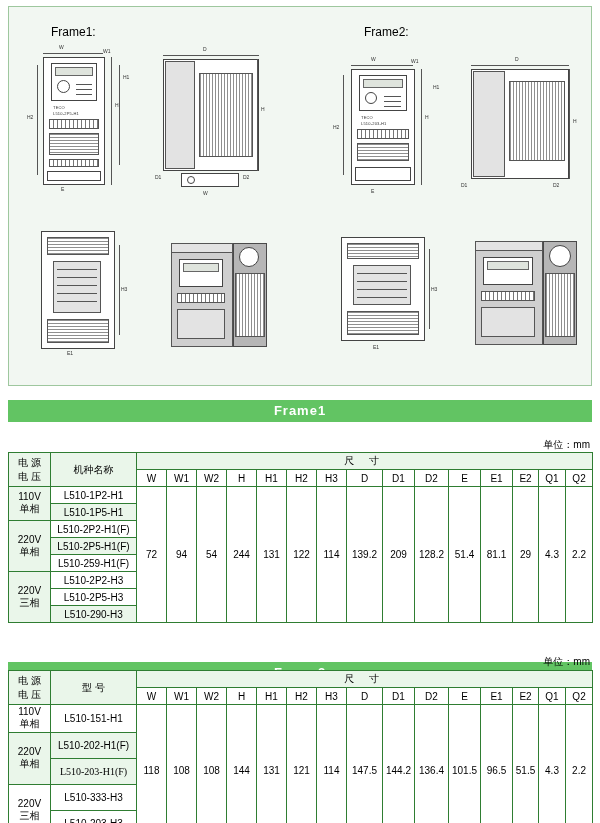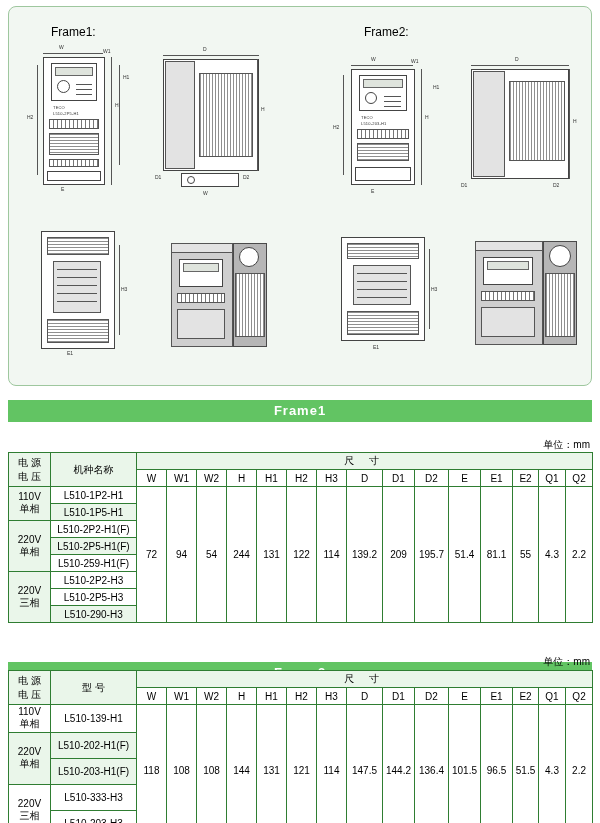--- a/index.html
+++ b/index.html
@@ -14,21 +14,21 @@
     overflow:hidden;
   }
 
   
   .drawing-panel {
     position:absolute;
     left:8px; top:6px;
     width:584px; height:380px;
     background:#f2f7f2;
     border:1px solid #9ec79e;
-    border-radius:8px;
+    border-radius:0;
   }
   .frame-caption {
     position:absolute;
     font-size:12px;
     color:#000;
     font-family:"Liberation Sans", sans-serif;
   }
   .cap1 { left:42px; top:18px; }
   .cap2 { left:355px; top:18px; }
 
@@ -351,24 +351,24 @@
     <td class="cell-white model-cell">L510-1P2-H1</td>
     <td class="cell-white big-val" rowspan="8">72</td>
     <td class="cell-white big-val" rowspan="8">94</td>
     <td class="cell-white big-val" rowspan="8">54</td>
     <td class="cell-white big-val" rowspan="8">244</td>
     <td class="cell-white big-val" rowspan="8">131</td>
     <td class="cell-white big-val" rowspan="8">122</td>
     <td class="cell-white big-val" rowspan="8">114</td>
     <td class="cell-white big-val" rowspan="8">139.2</td>
     <td class="cell-white big-val" rowspan="8">209</td>
-    <td class="cell-white big-val" rowspan="8">195.7</td>
+    <td class="cell-white big-val" rowspan="8">128.2</td>
     <td class="cell-white big-val" rowspan="8">51.4</td>
     <td class="cell-white big-val" rowspan="8">81.1</td>
-    <td class="cell-white big-val" rowspan="8">55</td>
+    <td class="cell-white big-val" rowspan="8">29</td>
     <td class="cell-white big-val" rowspan="8">4.3</td>
     <td class="cell-white big-val" rowspan="8">2.2</td>
   </tr>
   <tr>
     <td class="cell-green model-cell">L510-1P5-H1</td>
   </tr>
 
   <tr>
     <td class="cell-green" rowspan="3">
       <div>220V</div>
@@ -447,21 +447,21 @@
     <td class="cell-white">E2</td>
     <td class="cell-white">Q1</td>
     <td class="cell-white">Q2</td>
   </tr>
 
   <tr style="height:28px;">
     <td class="cell-white" style="height:28px;">
       <div>110V</div>
       <div>单相</div>
     </td>
-    <td class="cell-white model-cell">L510-139-H1</td>
+    <td class="cell-white model-cell">L510-151-H1</td>
     <td class="cell-white big-val" rowspan="5">118</td>
     <td class="cell-white big-val" rowspan="5">108</td>
     <td class="cell-white big-val" rowspan="5">108</td>
     <td class="cell-white big-val" rowspan="5">144</td>
     <td class="cell-white big-val" rowspan="5">131</td>
     <td class="cell-white big-val" rowspan="5">121</td>
     <td class="cell-white big-val" rowspan="5">114</td>
     <td class="cell-white big-val" rowspan="5">147.5</td>
     <td class="cell-white big-val" rowspan="5">144.2</td>
     <td class="cell-white big-val" rowspan="5">136.4</td>
@@ -473,21 +473,21 @@
   </tr>
 
   <tr style="height:26px;">
     <td class="cell-green" rowspan="2">
       <div>220V</div>
       <div>单相</div>
     </td>
     <td class="cell-green model-cell" style="height:26px;">L510-202-H1(F)</td>
   </tr>
   <tr style="height:26px;">
-    <td class="cell-green model-cell" style="height:22px;">L510-203-H1(F)</td>
+    <td class="cell-green model-cell" style="height:22px;font-family:Liberation Serif, serif;">L510-203-H1(F)</td>
   </tr>
 
   <tr style="height:26px;">
     <td class="cell-white" rowspan="2">
       <div>220V</div>
       <div>三相</div>
     </td>
     <td class="cell-white model-cell" style="height:26px;">L510-333-H3</td>
   </tr>
   <tr style="height:26px;">

